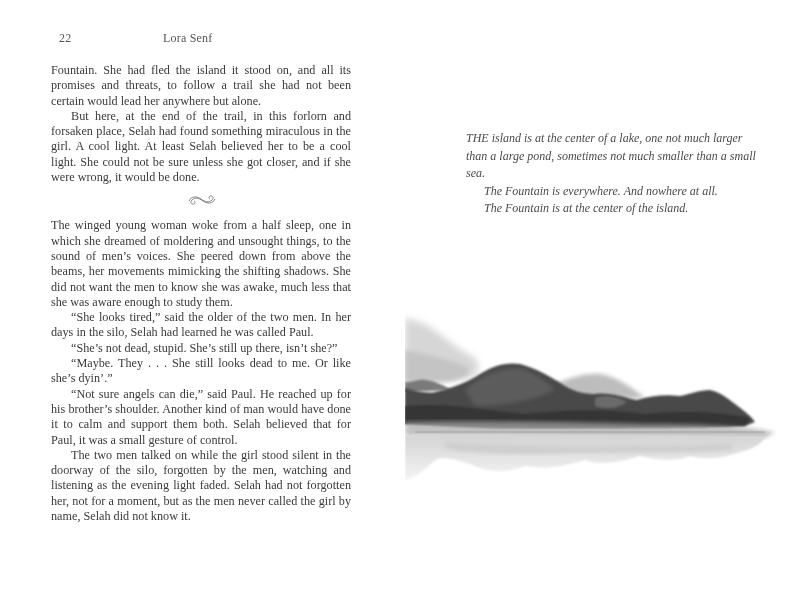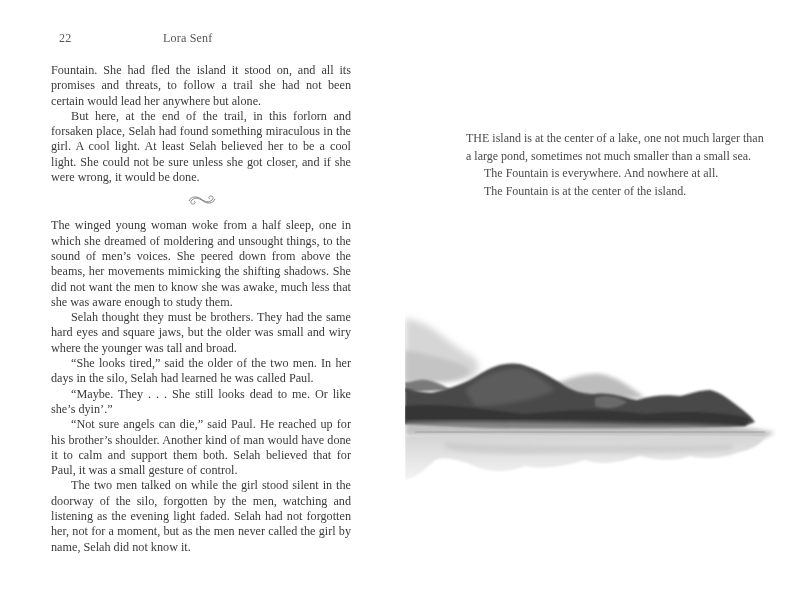--- a/index.html
+++ b/index.html
@@ -73,20 +73,21 @@
   .ornament svg {
     position: absolute;
     left: 136px;
     top: 9px;
   }
   .epigraph {
     position: absolute;
     left: 466px;
     top: 130px;
     width: 300px;
+    font-style: italic;
     font-size: 12px;
     line-height: 17.5px;
     color: #4a4a4a;
   }
   .epigraph p { margin: 0; }
   .epigraph p.indent { text-indent: 18px; }
   .illustration {
     position: absolute;
     left: 405px;
     top: 310px;
@@ -108,22 +109,22 @@
     <p>But here, at the end of the trail, in this forlorn and forsaken place, Selah had found something miraculous in the girl. A cool light. At least Selah believed her to be a cool light. She could not be sure unless she got closer, and if she were wrong, it would be done.</p>
 
     <div class="ornament">
       <svg width="30" height="12" viewBox="0 0 30 12">
         <path d="M2 7 C4 2, 10 2, 14 5 C18 8, 22 9, 25 6 C27 4, 26 2, 24 2 C22 2, 21 4, 23 5" fill="none" stroke="#777" stroke-width="0.9"></path>
         <path d="M28 5 C26 10, 20 10, 16 7 C12 4, 8 3, 5 6 C3 8, 4 10, 6 10 C8 10, 9 8, 7 7" fill="none" stroke="#777" stroke-width="0.9"></path>
       </svg>
     </div>
 
     <p class="noindent">The winged young woman woke from a half sleep, one in which she dreamed of moldering and unsought things, to the sound of men’s voices. She peered down from above the beams, her movements mim­icking the shifting shadows. She did not want the men to know she was awake, much less that she was aware enough to study them.</p>
-    <p>Selah thought they must be brothers. They had the same hard eyes and square jaws, but the older was small and wiry where the younger was tall and broad.</p>
     <p>“She looks tired,” said the older of the two men. In her days in the silo, Selah had learned he was called Paul.</p>
+    <p>“She’s not dead, stupid. She’s still up there, isn’t she?”</p>
     <p>“Maybe. They . . . She still looks dead to me. Or like she’s dyin’.”</p>
     <p>“Not sure angels can die,” said Paul. He reached up for his brother’s shoulder. Another kind of man would have done it to calm and support them both. Selah believed that for Paul, it was a small gesture of control.</p>
     <p>The two men talked on while the girl stood silent in the doorway of the silo, forgotten by the men, watching and listening as the evening light faded. Selah had not forgotten her, not for a moment, but as the men never called the girl by name, Selah did not know it.</p>
   </div>
 </div>
 
 <div class="page page-right"></div>
 
 <div class="epigraph">
   <p>THE island is at the center of a lake, one not much larger than a large pond, sometimes not much smaller than a small sea.</p>

